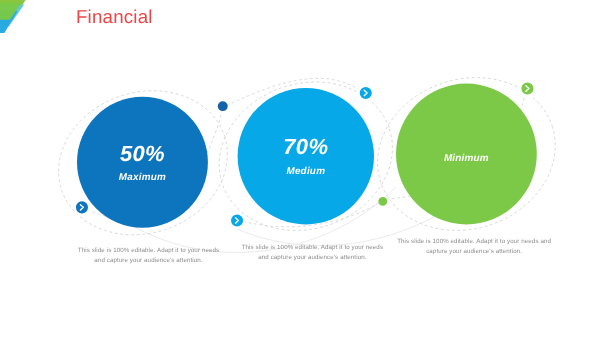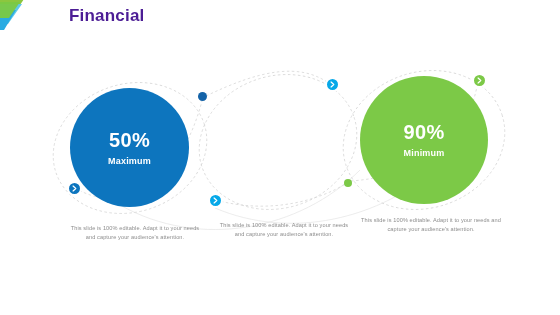--- a/index.html
+++ b/index.html
@@ -33,22 +33,22 @@
     overflow: hidden;
   }
   .logo svg { display:block; }
 
   
   .title {
     position: absolute;
     left: 69px;
     top: 3px;
     font-size: 17px;
-    font-weight: 700;
-    color: #4c1d95;
+    font-weight: 400;
+    color: #ef4444;
     letter-spacing: 0.2px;
     line-height: 26px;
   }
 
   
   .header-rule {
     position: absolute;
     left: 0;
     top: 36px;
     width: 560px;
@@ -66,20 +66,21 @@
   
   .circle {
     position: absolute;
     border-radius: 50%;
     display: flex;
     flex-direction: column;
     align-items: center;
     justify-content: center;
     color: #ffffff;
     box-sizing: border-box;
+    font-style: italic;
   }
   .circle .pct {
     font-size: 20px;
     font-weight: 700;
     line-height: 1;
     letter-spacing: 0.3px;
   }
   .circle .lbl {
     font-size: 9px;
     font-weight: 700;
@@ -183,23 +184,26 @@
         <path d="M 215 208 C 290 240 380 220 440 165"></path>
       </g>
     </svg>
   </div>
 
   <div class="circle" id="circle-1">
     <span class="pct">50%</span>
     <span class="lbl">Maximum</span>
   </div>
 
+  <div class="circle" id="circle-2">
+    <span class="pct">70%</span>
+    <span class="lbl">Medium</span>
+  </div>
 
   <div class="circle" id="circle-3">
-    <span class="pct">90%</span>
     <span class="lbl">Minimum</span>
   </div>
 
   <div class="badge" id="badge-1">
     <svg width="7" height="7" viewBox="0 0 10 10" aria-hidden="true">
       <path d="M 3 1.5 L 6.8 5 L 3 8.5" fill="none" stroke="#ffffff" stroke-width="1.8" stroke-linecap="round" stroke-linejoin="round"></path>
     </svg>
   </div>
   <div class="badge" id="badge-2">
     <svg width="7" height="7" viewBox="0 0 10 10" aria-hidden="true">

